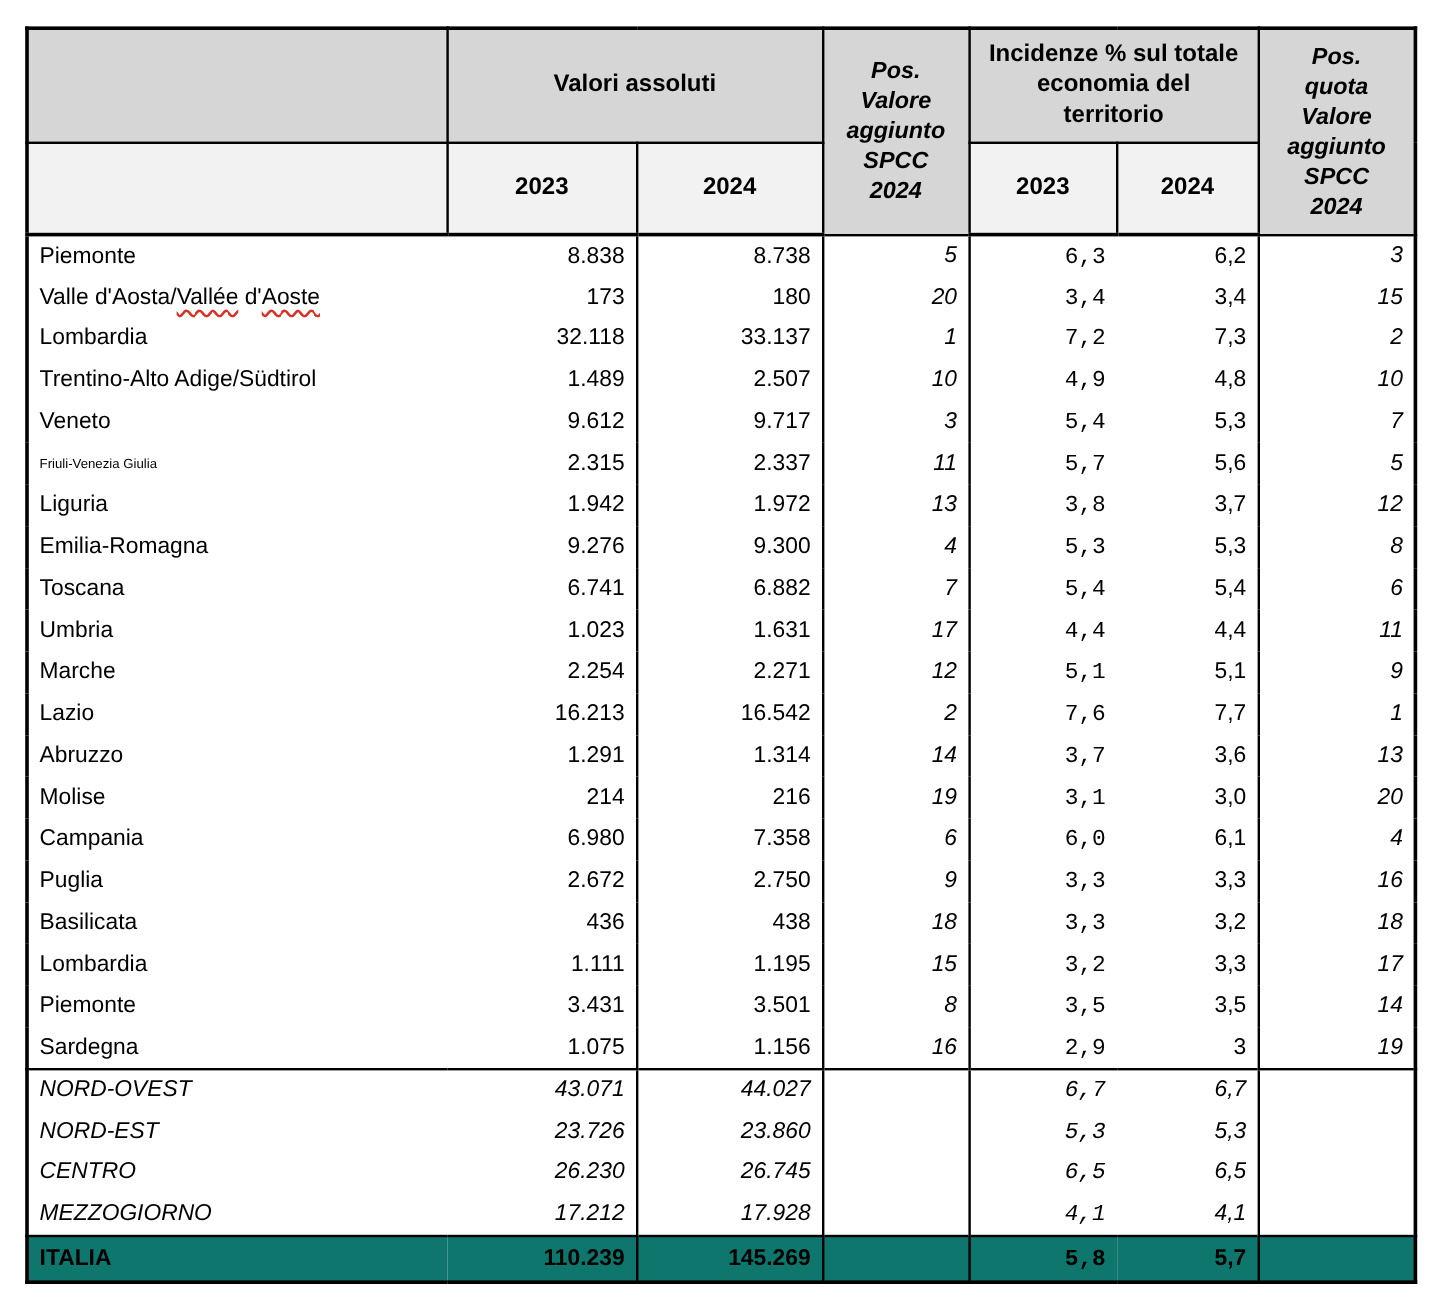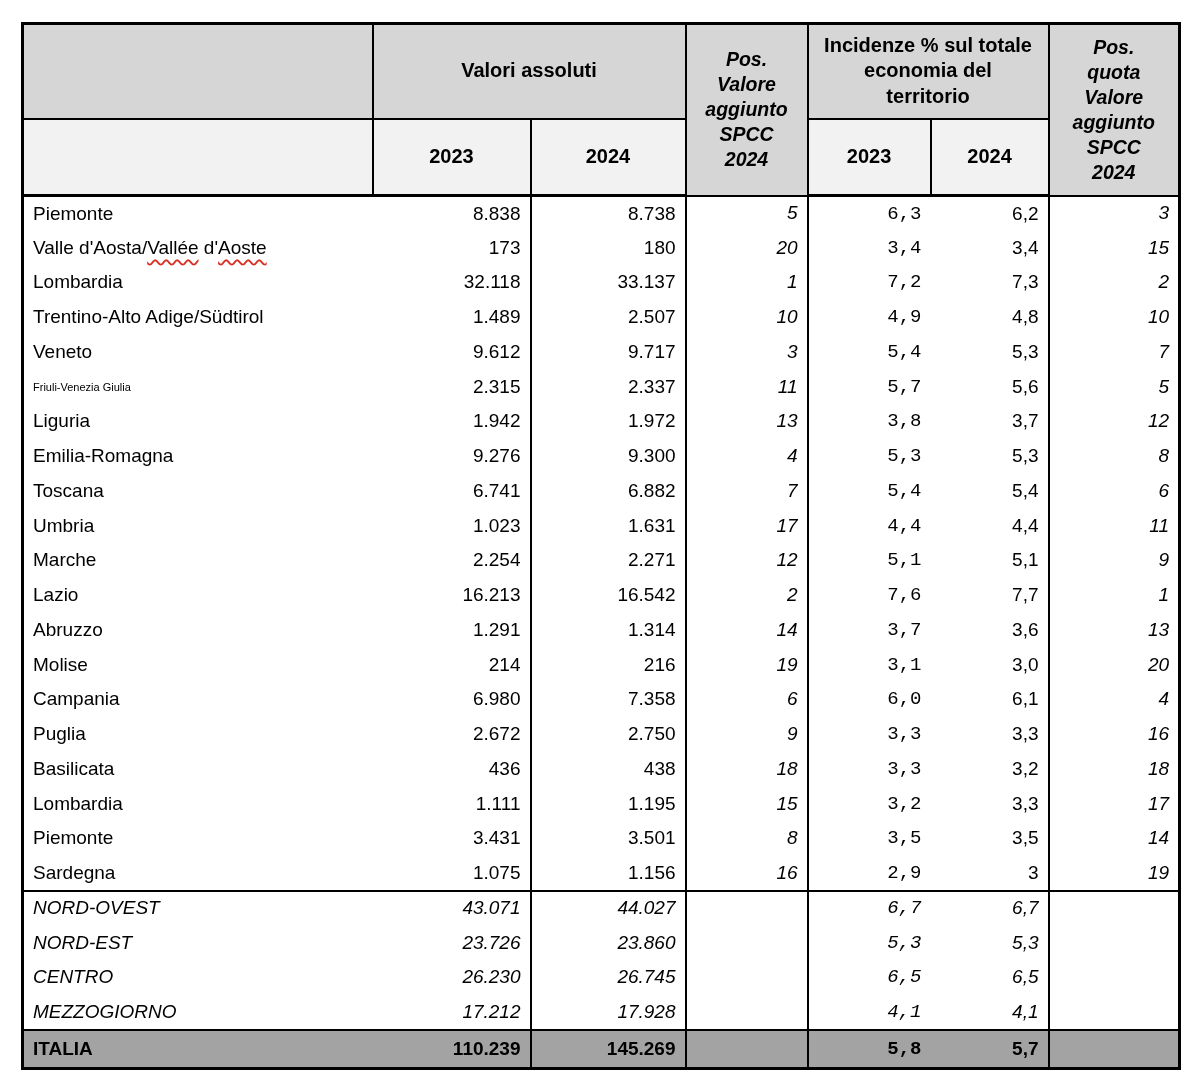--- a/index.html
+++ b/index.html
@@ -57,21 +57,21 @@
   
   td.b-thin  { border-right: 2px solid #000; }
   td.b-group { border-right: 2px solid #000; }
   td.b-none  { border-right: none; font-family: Liberation Mono, monospace; }
   
   tbody.aggs tr:first-child td { border-top: 2px solid #000; }
   tbody.aggs td { font-style: italic; }
   tbody.total td {
     border-top: 2px solid #000;
     font-weight: bold;
-    background: #a3a3a3;
+    background: #0f766e;
   }
   tbody.total tr { height: 39px; }
   
   .wavy {
     text-decoration-line: underline;
     text-decoration-style: wavy;
     text-decoration-color: #d93025;
     text-decoration-thickness: 1.5px;
     text-underline-offset: 5px;
   }

